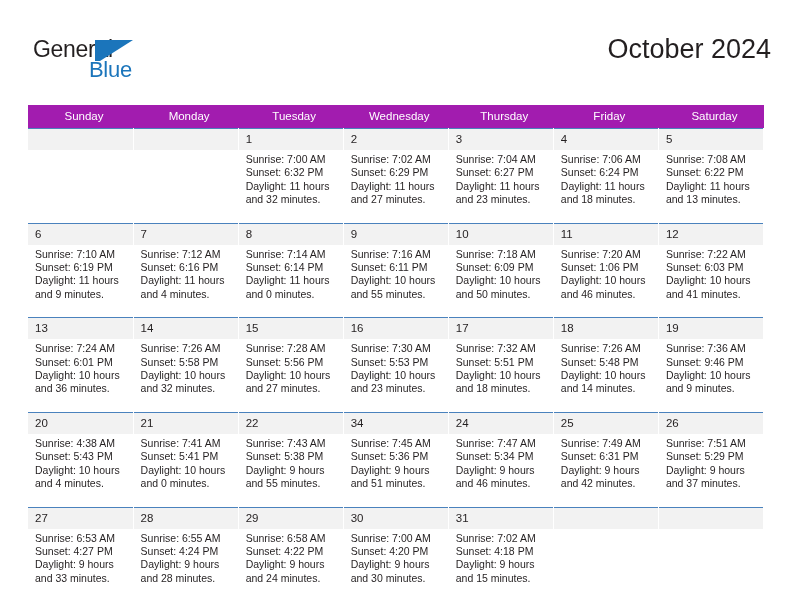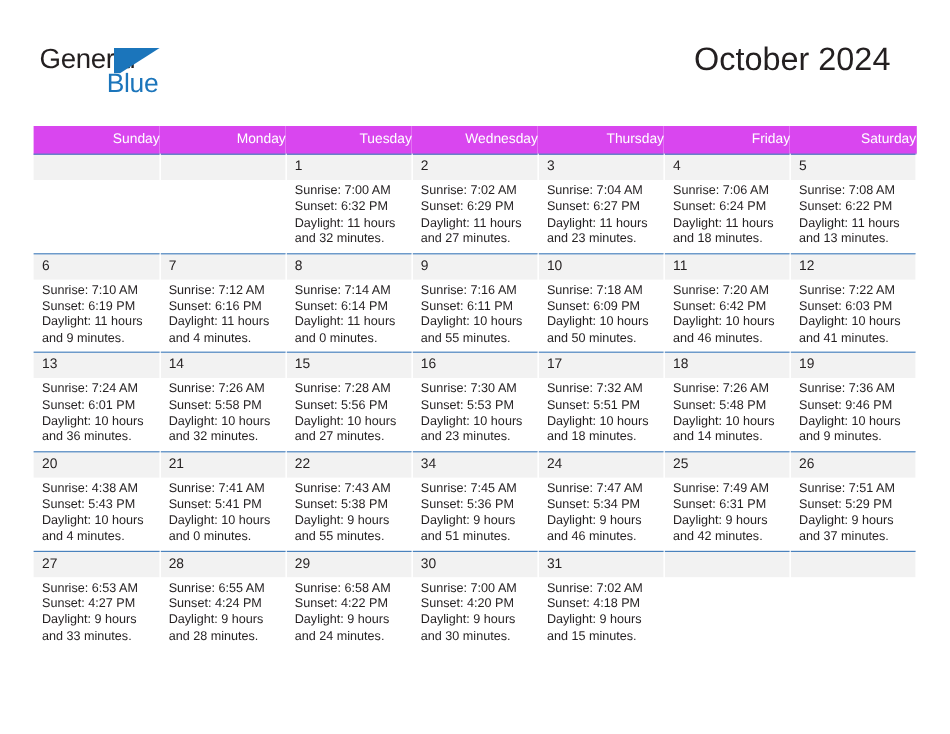--- a/index.html
+++ b/index.html
@@ -77,21 +77,21 @@
     left: 5px;
     top: 0;
     width: 0;
     height: 0;
     border-left: 33px solid #1b75bb;
     border-bottom: 21px solid transparent;
   }
 
   .title-block {
     position: absolute;
-    right: 50px;
+    right: 21px;
     top: 33px;
     text-align: right;
   }
   .cal-title {
     font-size: 27px;
     font-weight: normal;
     color: #231f20;
     line-height: 33px;
     white-space: nowrap;
   }
@@ -106,25 +106,25 @@
   
   .calendar {
     position: absolute;
     left: 28px;
     top: 105px;
     width: 736px;
     border-collapse: collapse;
     table-layout: fixed;
   }
   .calendar th {
-    background: #d946ef;
+    background: #a21caf;
     color: #ffffff;
     font-size: 11.5px;
     font-weight: normal;
-    text-align: right;
+    text-align: center;
     padding: 5px 0 6px 7px;
     height: 11px;
     border: none;
   }
   .calendar td {
     vertical-align: top;
     padding: 0;
     border: none;
     border-top: 1px solid #4a82bd;
     height: 79px;
@@ -138,21 +138,21 @@
     font-size: 11.5px;
     color: #231f20;
     padding: 4px 0 4px 7px;
     line-height: 13px;
     min-height: 13px;
   }
   .daynum.empty {
     color: transparent;
   }
   .details {
-    padding: 3px 6px 4px 7px;
+    padding: 3px 6px 16px 7px;
   }
   .details div {
     font-size: 10.5px;
     line-height: 13.4px;
     color: #231f20;
     white-space: nowrap;
   }
 </style>
 </head>
 <body>
@@ -285,21 +285,21 @@
               <div>Sunrise: 7:18 AM</div>
               <div>Sunset: 6:09 PM</div>
               <div>Daylight: 10 hours</div>
               <div>and 50 minutes.</div>
             </div>
           </td>
           <td>
             <span class="daynum">11</span>
             <div class="details">
               <div>Sunrise: 7:20 AM</div>
-              <div>Sunset: 6:42 PM</div>
+              <div>Sunset: 1:06 PM</div>
               <div>Daylight: 10 hours</div>
               <div>and 46 minutes.</div>
             </div>
           </td>
           <td>
             <span class="daynum">12</span>
             <div class="details">
               <div>Sunrise: 7:22 AM</div>
               <div>Sunset: 6:03 PM</div>
               <div>Daylight: 10 hours</div>

